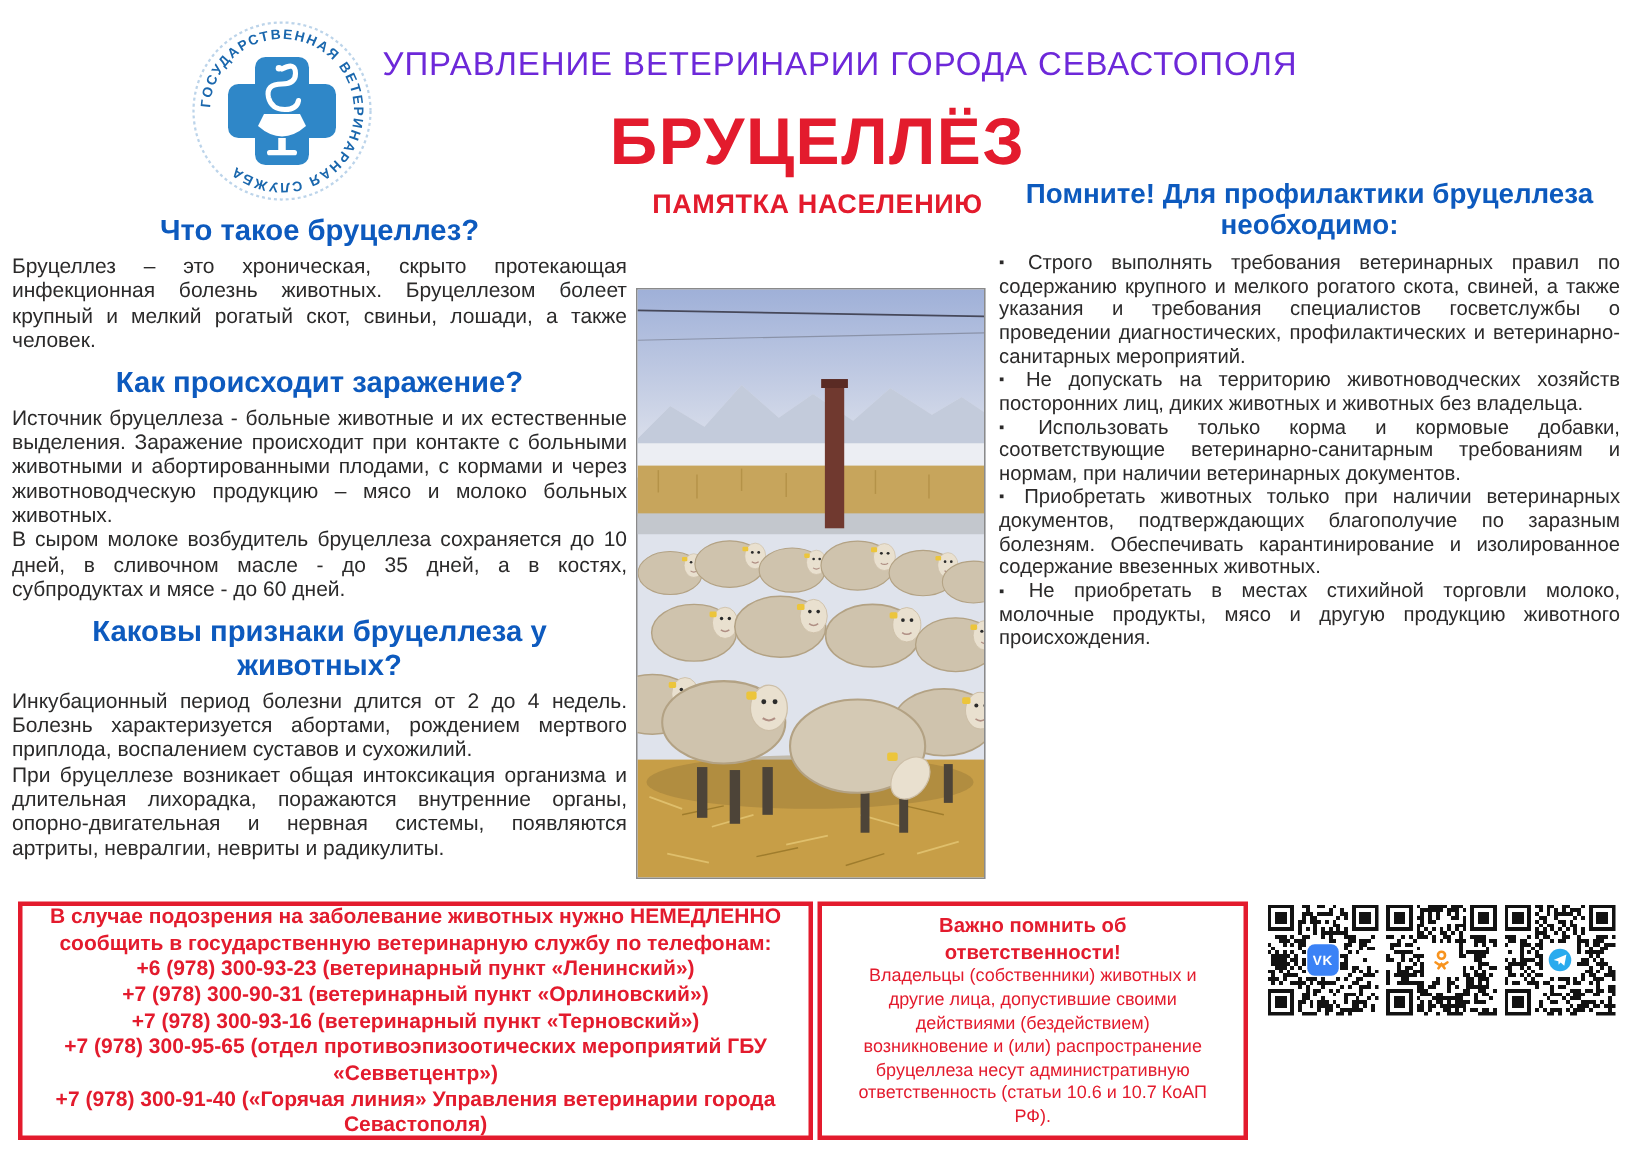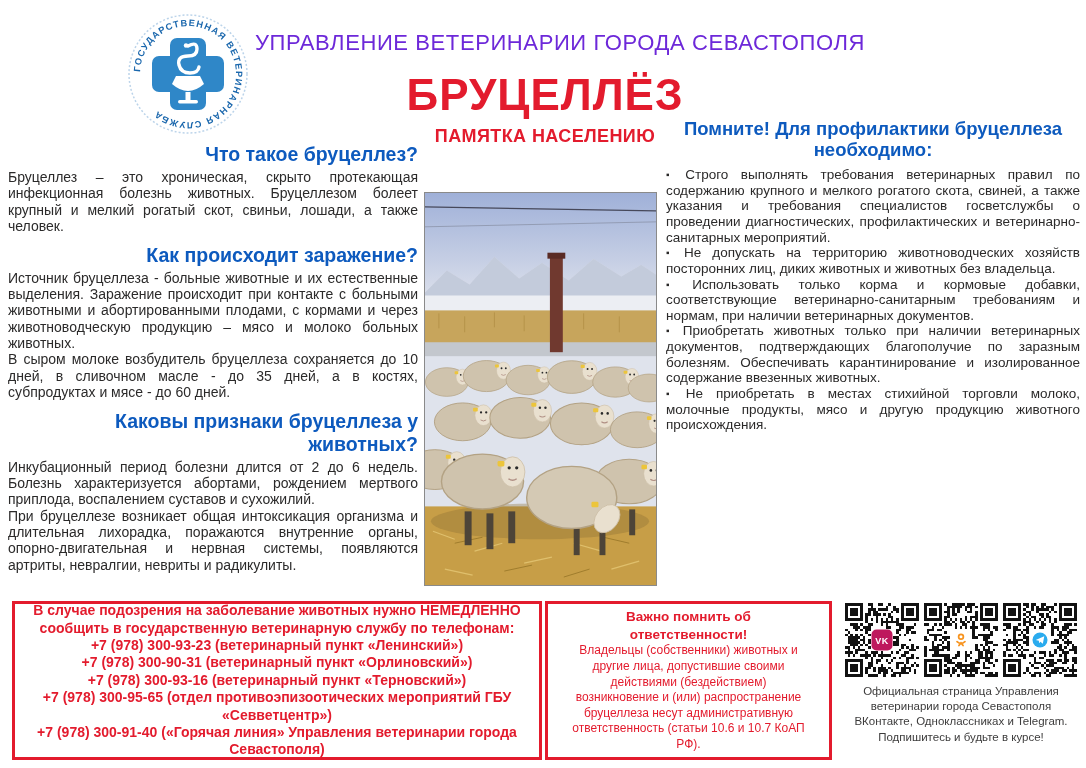--- a/index.html
+++ b/index.html
@@ -10,21 +10,21 @@
   .logo{position:absolute;left:126px;top:12px;width:124px;height:124px;}
   .org-title{position:absolute;left:250px;top:30px;width:620px;text-align:center;
              font-size:22px;letter-spacing:.6px;color:#6d28d9;font-weight:400;}
   .main-title{position:absolute;left:370px;top:70px;width:350px;text-align:center;
               font-size:44px;font-weight:700;color:#e31b2d;letter-spacing:1px;}
   .subtitle{position:absolute;left:370px;top:126px;width:350px;text-align:center;
             font-size:18px;font-weight:700;color:#e31b2d;letter-spacing:.4px;}
 
   
   .col-left{position:absolute;left:8px;top:143px;width:410px;}
-  .col-left .sec-h{margin:9px 0 3px;text-align:right;font-size:19.5px;font-weight:700;color:#0d5abe;}
+  .col-left .sec-h{margin:9px 0 3px;text-align:center;font-size:19.5px;font-weight:700;color:#0d5abe;}
   .col-left .sec-h.first{margin-top:0;}
   .col-left p{margin:0;font-size:14px;line-height:1.17;color:#2b2a2a;text-align:justify;}
 
   .col-right{position:absolute;left:666px;top:118px;width:414px;}
   .col-right .sec-h{margin:0 0 6px;text-align:center;font-size:18.5px;line-height:1.16;
                     font-weight:700;color:#0d5abe;}
   .col-right p.bullet{margin:0;font-size:13.5px;line-height:1.16;color:#2b2a2a;text-align:justify;}
   .bm{font-size:10px;margin-right:7px;position:relative;top:-1px;}
 
   
@@ -43,21 +43,21 @@
   .resp-box .rh{font-weight:700;font-size:13.5px;line-height:1.3;}
   .resp-box .rt{font-weight:400;font-size:12px;line-height:1.3;}
 
   
   .social{position:absolute;left:842px;top:603px;width:238px;text-align:center;}
   .qr-row{display:flex;gap:5px;justify-content:center;}
   .qr-wrap{position:relative;width:74px;height:74px;}
   .qr-wrap svg.qr{width:74px;height:74px;display:block;shape-rendering:crispEdges;}
   .badge{position:absolute;left:50%;top:50%;transform:translate(-50%,-50%);
          width:21px;height:21px;border-radius:5px;display:flex;align-items:center;justify-content:center;}
-  .badge.vk{background:#be185d;color:#fff;font-size:9px;font-weight:700;letter-spacing:.5px;}
+  .badge.vk{background:#3b82f6;color:#fff;font-size:9px;font-weight:700;letter-spacing:.5px;}
   .badge.ok,.badge.tg{background:#fff;}
   .badge svg{width:19px;height:19px;display:block;}
   .social-caption{margin-top:7px;font-size:11.5px;line-height:1.32;color:#3d3c3c;}
 </style>
 </head>
 <body>
 
 <div class="page">
 
   <div class="logo">
@@ -89,21 +89,21 @@
 
   <div class="col-left">
     <div class="sec-h first">Что такое бруцеллез?</div>
     <p>Бруцеллез – это хроническая, скрыто протекающая инфекционная болезнь животных. Бруцеллезом болеет крупный и мелкий рогатый скот, свиньи, лошади, а также человек.</p>
 
     <div class="sec-h">Как происходит заражение?</div>
     <p>Источник бруцеллеза - больные животные и их естественные выделения. Заражение происходит при контакте с больными животными и абортированными плодами, с кормами и через животноводческую продукцию – мясо и молоко больных животных.</p>
     <p>В сыром молоке возбудитель бруцеллеза сохраняется до 10 дней, в сливочном масле - до 35 дней, а в костях, субпродуктах и мясе - до 60 дней.</p>
 
     <div class="sec-h">Каковы признаки бруцеллеза  у животных?</div>
-    <p>Инкубационный период болезни длится от 2 до 6 недель. Болезнь характеризуется абортами, рождением мертвого приплода, воспалением суставов и сухожилий.</p>
+    <p>Инкубационный период болезни длится от 2 до 4 недель. Болезнь характеризуется абортами, рождением мертвого приплода, воспалением суставов и сухожилий.</p>
     <p>При бруцеллезе возникает общая интоксикация организма и длительная лихорадка, поражаются внутренние органы, опорно-двигательная и нервная системы, появляются артриты, невралгии, невриты и радикулиты.</p>
   </div>
 
   <div class="photo">
     <svg viewBox="0 0 233 394" preserveAspectRatio="none">
       <defs>
         <linearGradient id="sky" x1="0" y1="0" x2="0" y2="1">
           <stop offset="0" stop-color="#9fb0d8"></stop>
             <stop offset="1" stop-color="#e7e9ef"></stop>
         </linearGradient>
@@ -190,21 +190,21 @@
     <p class="bullet"><span class="bm">▪</span><span>Строго выполнять требования ветеринарных правил по содержанию крупного и мелкого рогатого скота, свиней, а также указания и требования специалистов госветслужбы о проведении диагностических, профилактических и ветеринарно-санитарных мероприятий.</span></p>
     <p class="bullet"><span class="bm">▪</span><span>Не допускать на территорию животноводческих хозяйств посторонних лиц, диких животных и животных без владельца.</span></p>
     <p class="bullet"><span class="bm">▪</span><span>Использовать только корма и кормовые добавки, соответствующие ветеринарно-санитарным требованиям и нормам, при наличии ветеринарных документов.</span></p>
     <p class="bullet"><span class="bm">▪</span><span>Приобретать животных только при наличии ветеринарных документов, подтверждающих благополучие по заразным болезням. Обеспечивать карантинирование и изолированное содержание ввезенных животных.</span></p>
     <p class="bullet"><span class="bm">▪</span><span>Не приобретать в местах стихийной торговли молоко, молочные продукты, мясо и другую продукцию животного происхождения.</span></p>
   </div>
 
   <div class="alert-box">
     <div class="alert-inner">
       <div>В случае подозрения на заболевание животных нужно НЕМЕДЛЕННО сообщить в государственную ветеринарную службу по телефонам:</div>
-      <div>+7 (978) 300-93-23 (ветеринарный пункт «Ленинский»)</div>
+      <div>+6 (978) 300-93-23 (ветеринарный пункт «Ленинский»)</div>
       <div>+7 (978) 300-90-31 (ветеринарный пункт «Орлиновский»)</div>
       <div>+7 (978) 300-93-16 (ветеринарный пункт «Терновский»)</div>
       <div>+7 (978) 300-95-65 (отдел противоэпизоотических  мероприятий ГБУ «Севветцентр»)</div>
       <div>+7 (978) 300-91-40 («Горячая линия» Управления ветеринарии  города Севастополя)</div>
     </div>
   </div>
 
   <div class="resp-box">
     <div class="rh">Важно помнить об ответственности!</div>
     <div class="rt">Владельцы (собственники) животных и другие лица, допустившие своими действиями  (бездействием) возникновение и (или) распространение бруцеллеза несут административную ответственность (статьи 10.6 и 10.7 КоАП РФ).</div>
@@ -1065,16 +1065,15 @@
           </svg>
         <div class="badge tg">
           <svg viewBox="0 0 24 24">
             <rect width="24" height="24" rx="5" fill="#fff"></rect>
             <circle cx="12" cy="12" r="9.5" fill="#2aabee"></circle>
             <path d="M6.6,11.9 L17.4,7.4 L15.6,16.8 L12.5,14.2 L10.8,16 L10.6,13.1 Z" fill="#fff"></path>
           </svg>
         </div>
       </div>
     </div>
-    <div class="social-caption">Официальная страница Управления ветеринарии города Севастополя ВКонтакте, Одноклассниках и Telegram. Подпишитесь и будьте в курсе!</div>
   </div>
 
 </div>
 
 </body></html>

